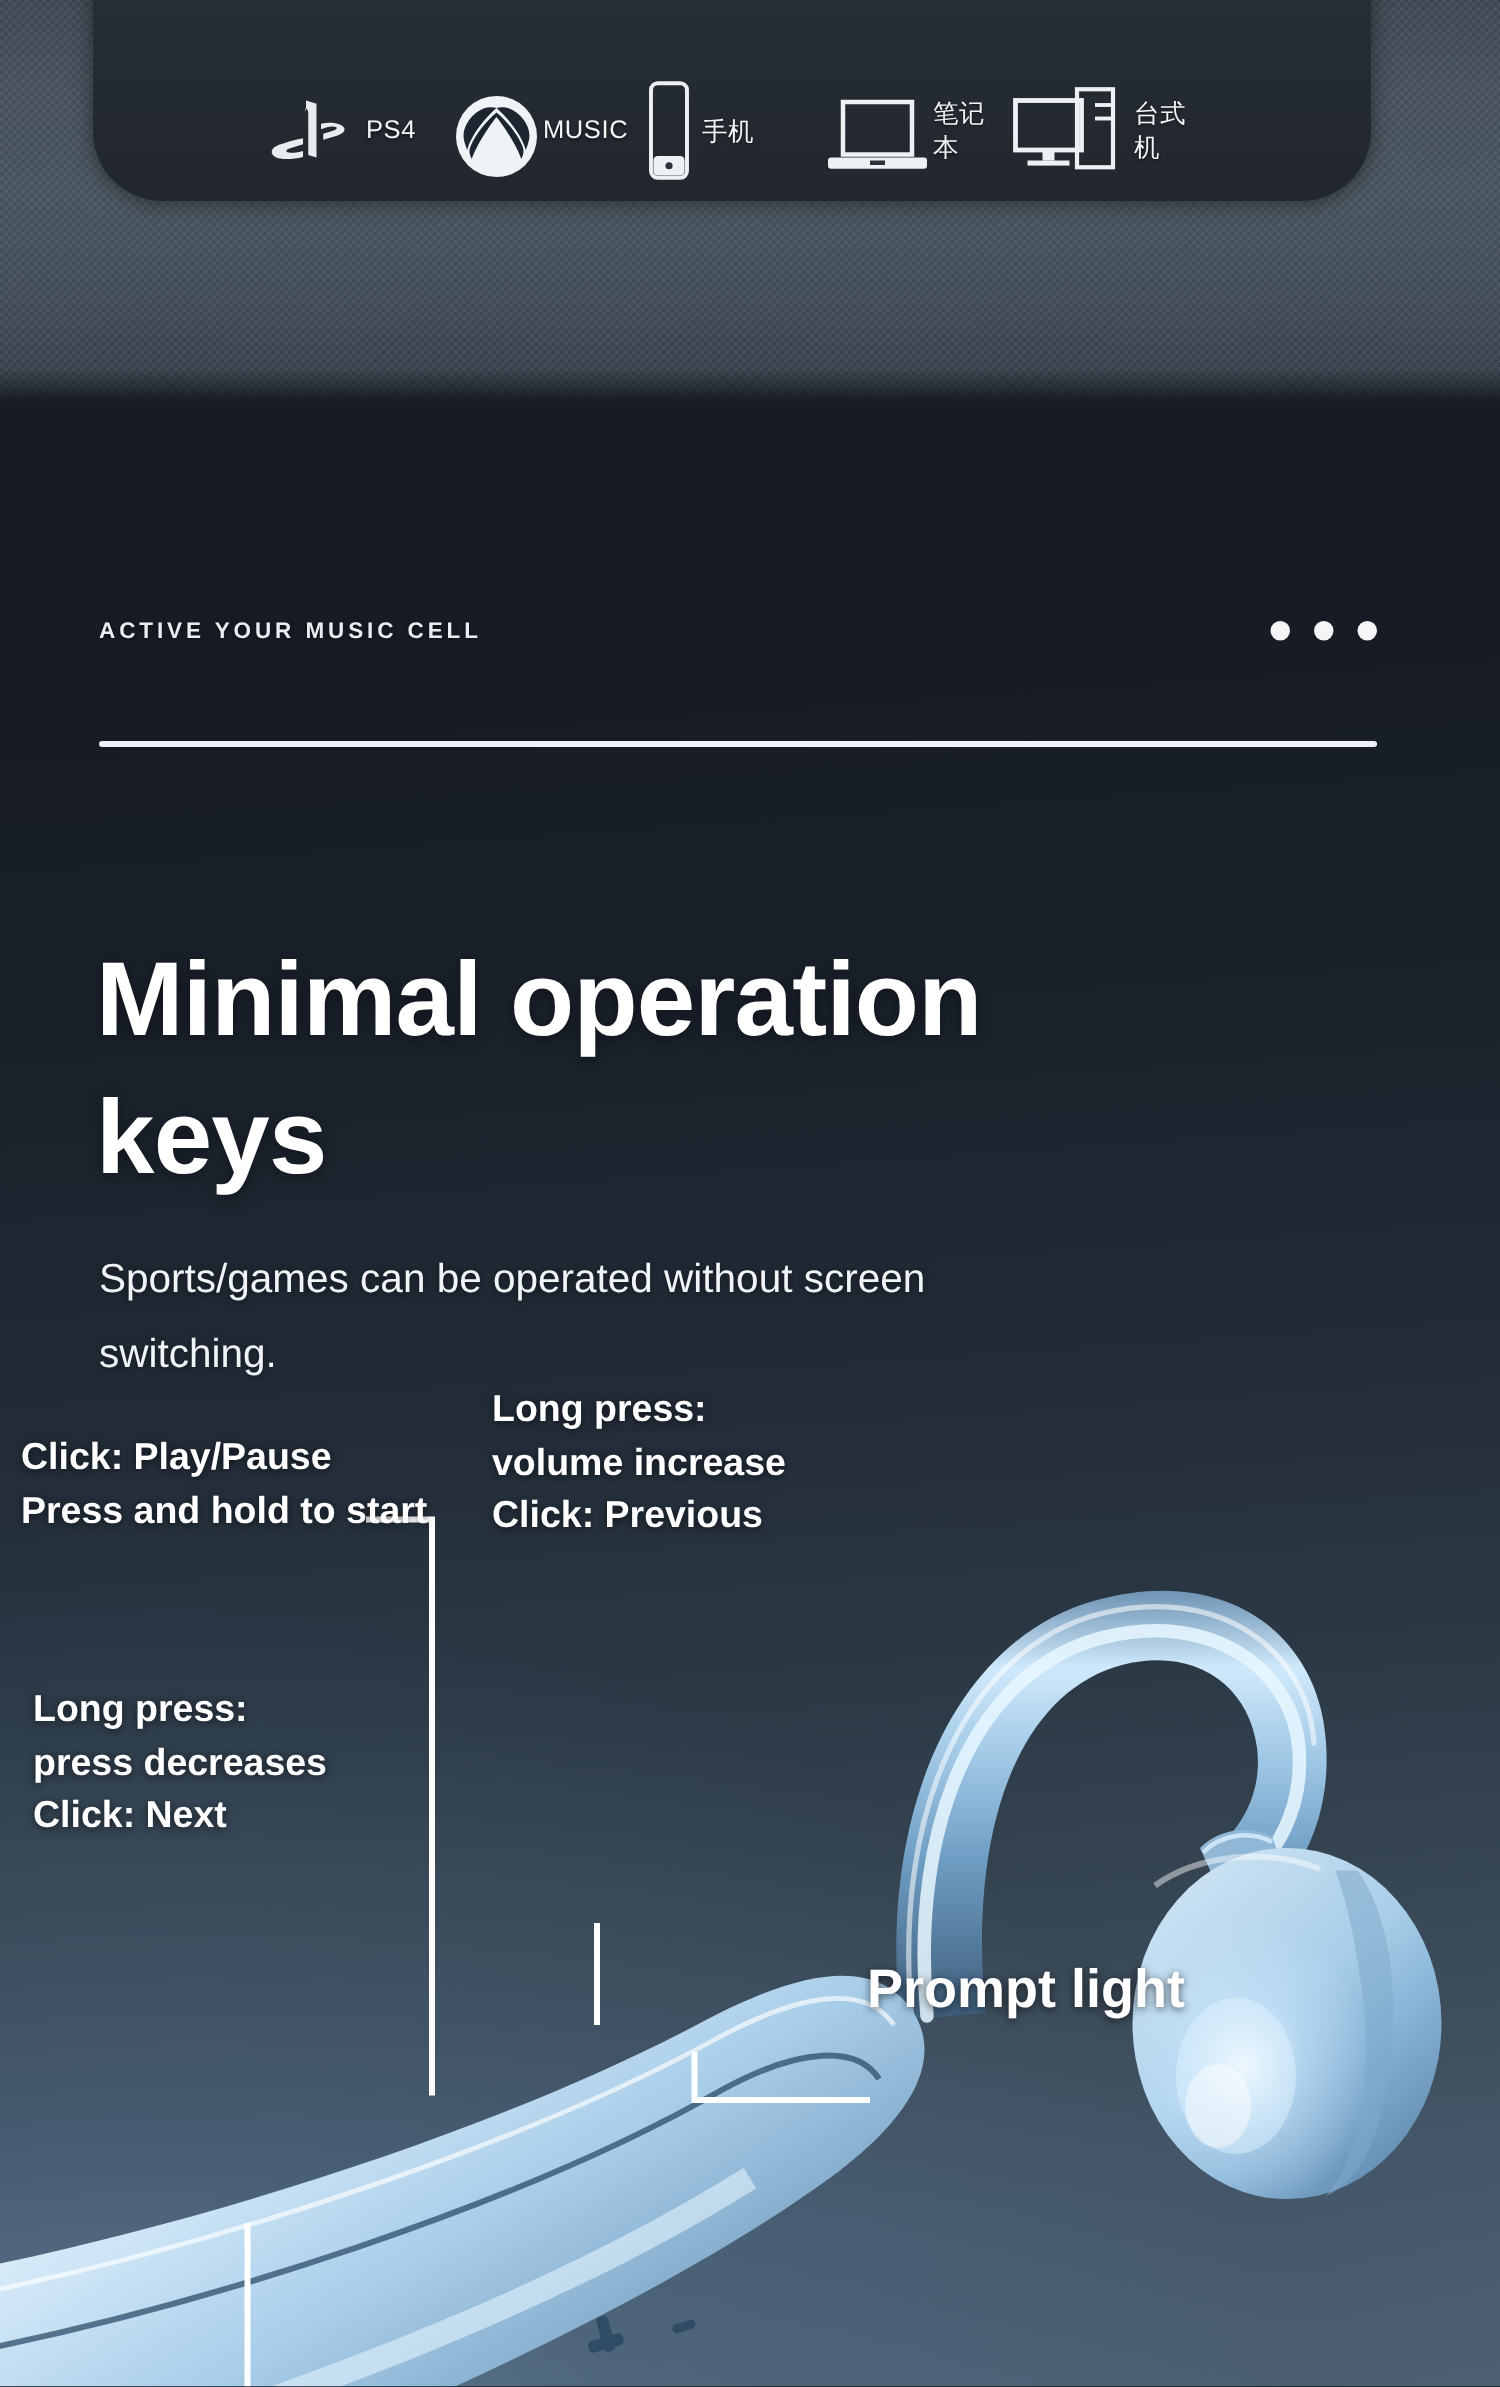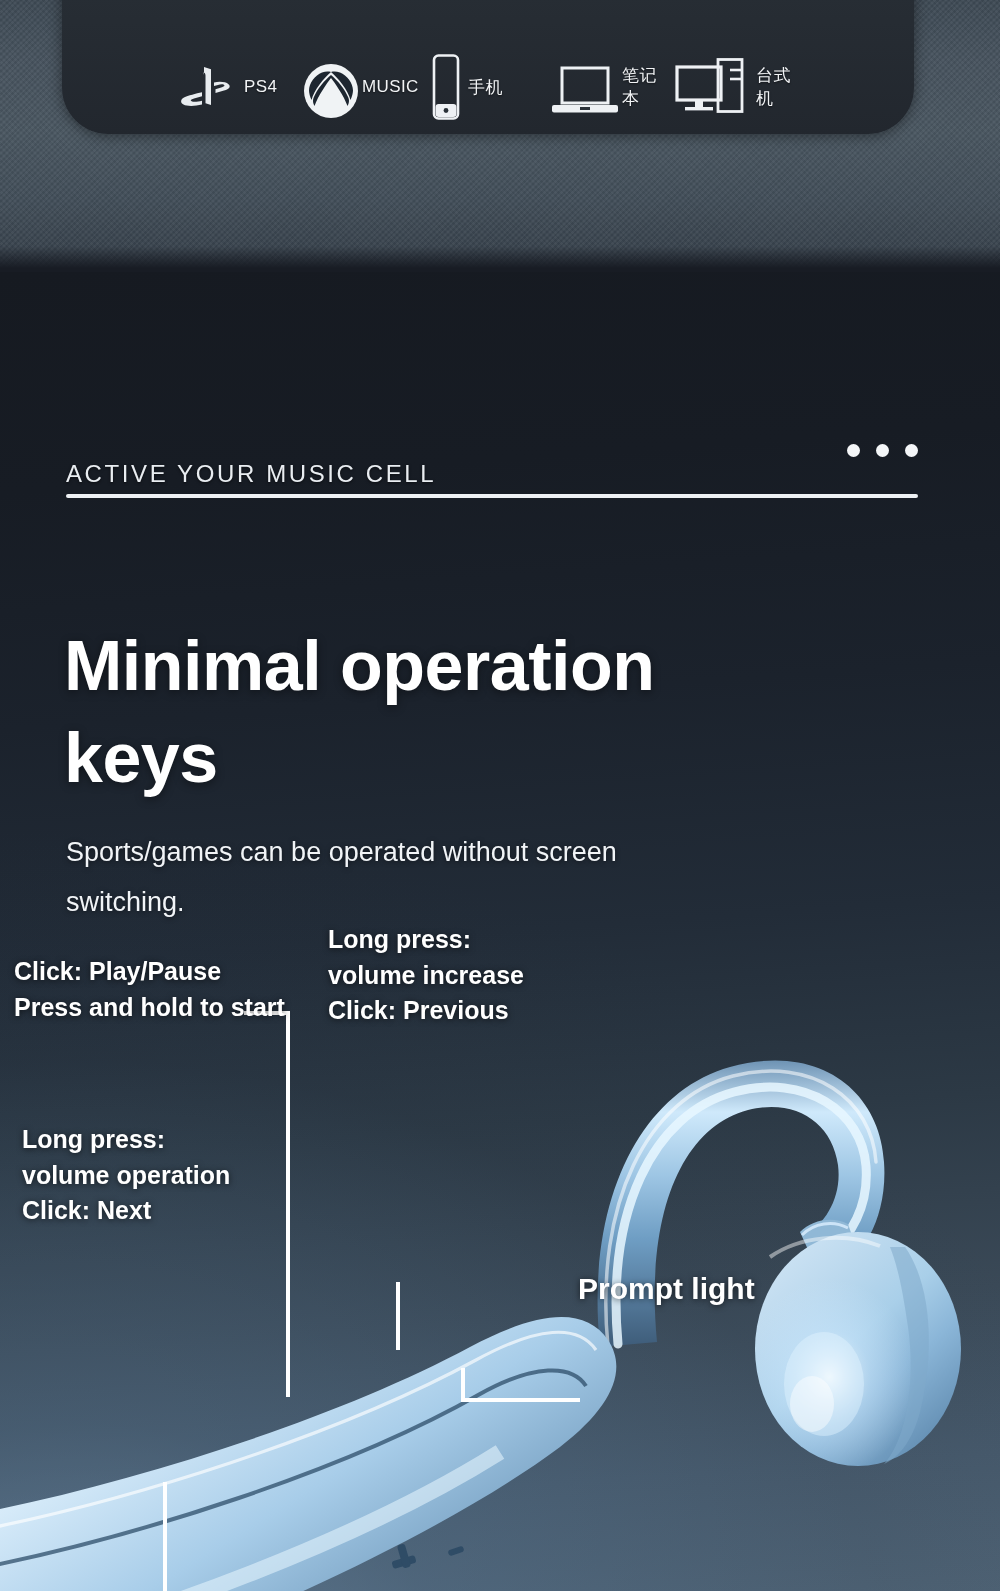--- a/index.html
+++ b/index.html
@@ -52,23 +52,22 @@
       linear-gradient(176deg,#161a21 0%,#171c24 16%,#1b222c 33%,#222c38 50%,#2c3945 64%,#3a4957 78%,#46596b 90%,#4e6274 100%);
     overflow:hidden;
   }
 
   
   #eyebrow-row{
     position:absolute; left:66px; top:140px; width:852px;
     display:flex; align-items:center; justify-content:space-between;
   }
   #eyebrow-title{
-    font-size:24px; letter-spacing:2.6px; color:#e9edf1; font-weight:400;
+    font-size:15px; letter-spacing:2.6px; color:#e9edf1; font-weight:700;
     text-shadow:0 1px 3px rgba(0,0,0,.6);
-    margin-top:48px;
   }
   #eyebrow-dots{ display:flex; gap:16px; align-items:center; }
   .dot{ width:13px; height:13px; border-radius:50%; background:#f4f6f8; display:block; }
 
   #rule{
     position:absolute; left:66px; top:222px; width:852px; height:4px;
     background:#eef1f4; border-radius:2px;
   }
 
   
@@ -87,21 +86,21 @@
   #product{ position:absolute; left:0; top:0; width:1000px; height:1319px; pointer-events:none; }
 
   
   .anno{
     position:absolute; color:#ffffff; font-size:25px; line-height:1.42; font-weight:700;
     text-shadow:0 1px 6px rgba(0,0,0,.62); white-space:nowrap;
   }
   #anno-left-top{ left:14px; top:682px; }
   #anno-left-bottom{ left:22px; top:850px; }
   #anno-mid{ left:328px; top:650px; }
-  #anno-prompt{ left:578px; top:996px; font-size:30px; }
+  #anno-prompt{ left:578px; top:1028px; font-size:36px; }
 
   
   #leaders{ position:absolute; left:0; top:0; width:1000px; height:1319px; pointer-events:none; }
 </style>
 </head>
 <body>
 
 <div id="top-banner">
 
   <div id="device-pill">
@@ -288,21 +287,21 @@
     </g>
   </svg>
 
   <div class="anno" id="anno-left-top">
     <div>Click: Play/Pause</div>
     <div>Press and hold to start</div>
   </div>
 
   <div class="anno" id="anno-left-bottom">
     <div>Long press:</div>
-    <div>volume operation</div>
+    <div>press decreases</div>
     <div>Click: Next</div>
   </div>
 
   <div class="anno" id="anno-mid">
     <div>Long press:</div>
     <div>volume increase</div>
     <div>Click: Previous</div>
   </div>
 
   <div class="anno" id="anno-prompt">Prompt light</div>

